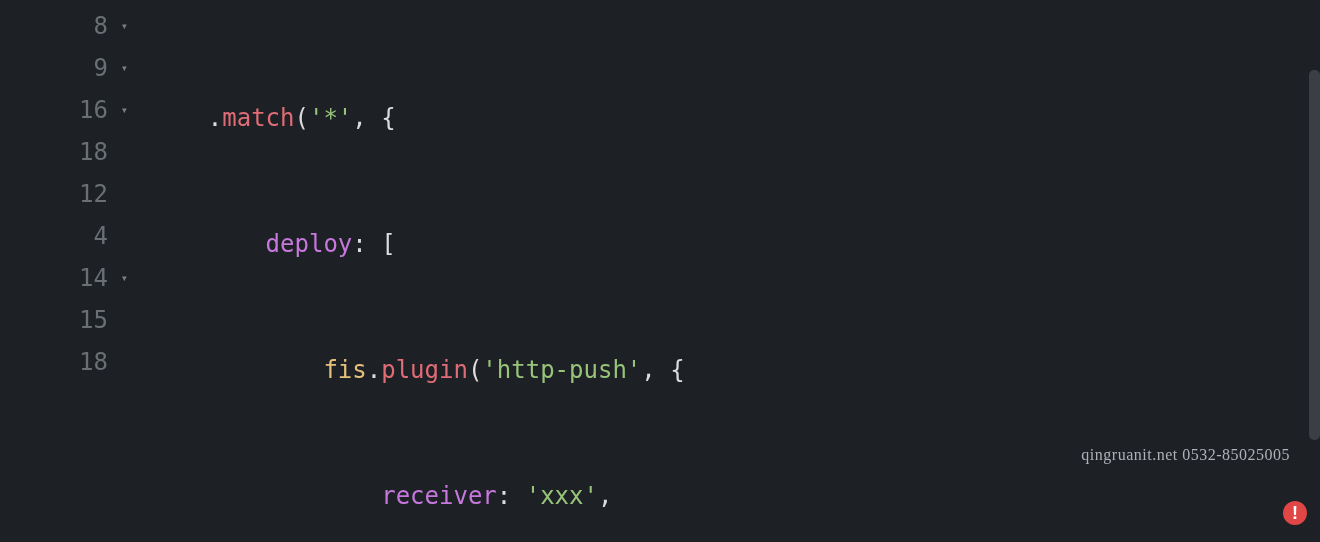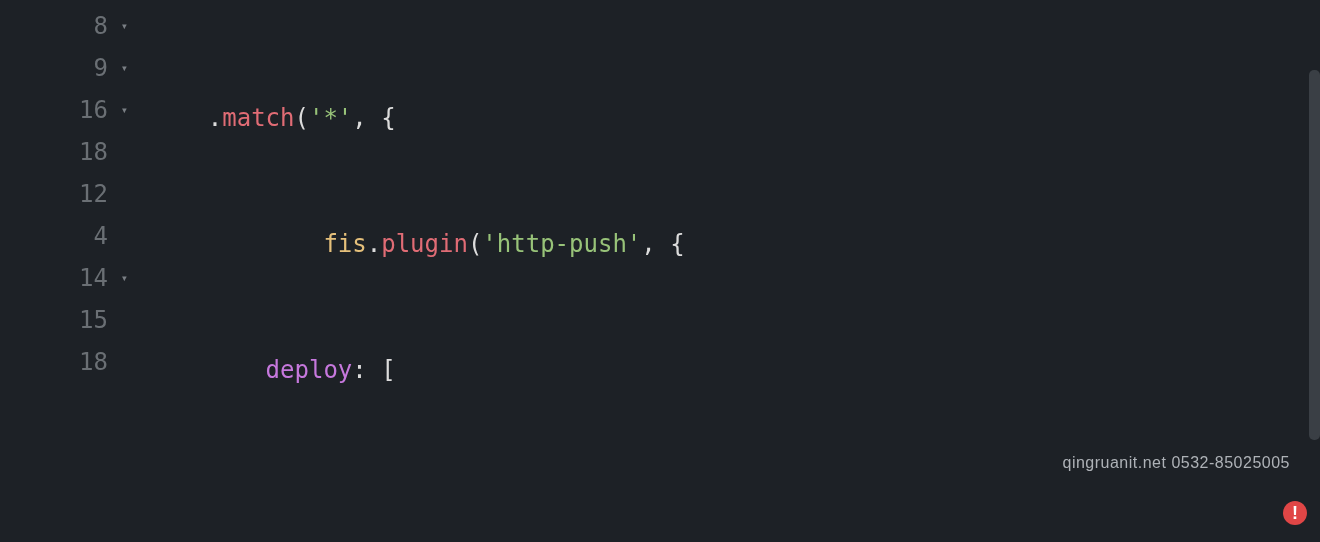--- a/index.html
+++ b/index.html
@@ -15,22 +15,22 @@
     width:14px; }
   .code { flex:1; padding-top:13px; white-space:pre; }
   .code .line { height:42px; }
   .tok-p  { color:#dcdcdc; }            
   .tok-fn { color:#e06c75; }            
   .tok-id { color:#e5c07b; }            
   .tok-kw { color:#c678dd; }            
   .tok-s  { color:#98c379; }
   .scroll { position:absolute; right:0; top:70px; width:11px; height:370px;
     background:#3a3f45; border-radius:5px; }
-  .watermark { position:absolute; right:30px; bottom:58px; color:#aeb2b7;
-    font-size:16px; font-family:Liberation Sans, sans-serif; letter-spacing:0.5px; }
+  .watermark { position:absolute; right:30px; bottom:66px; color:#aeb2b7;
+    font-size:16px; font-family:Liberation Serif, serif; letter-spacing:0.5px; }
   .err-icon { position:absolute; right:13px; bottom:17px; width:24px; height:24px;
     background:#e04646; border-radius:50%; display:flex; align-items:center;
     justify-content:center; color:#fff; font-weight:bold; font-size:18px;
     font-family:Arial,sans-serif; }
 </style>
 </head>
 <body>
 
 <div class="editor">
   <div class="gutter">
@@ -67,22 +67,23 @@
         <span class="fold"></span>
       </div>
     <div class="gline">
         <span>18</span>
         <span class="fold"></span>
       </div>
   </div>
 
   <div class="code">
     <div class="line"><span class="tok-p">    </span><span class="tok-p">.</span><span class="tok-fn">match</span><span class="tok-p">(</span><span class="tok-s">'*'</span><span class="tok-p">, {</span></div>
+    <div class="line"><span class="tok-p">        </span><span class="tok-kw">deploy</span><span class="tok-p">: [</span></div>
     <div class="line"><span class="tok-p">            </span><span class="tok-id">fis</span><span class="tok-p">.</span><span class="tok-fn">plugin</span><span class="tok-p">(</span><span class="tok-s">'http-push'</span><span class="tok-p">, {</span></div>
-    <div class="line"><span class="tok-p">        </span><span class="tok-kw">deploy</span><span class="tok-p">: [</span></div>
+    <div class="line"><span class="tok-p">                </span><span class="tok-kw">receiver</span><span class="tok-p">: </span><span class="tok-s">'xxx'</span><span class="tok-p">,</span></div>
     
     
     
     
     
     
     
   </div>
 </div>
 

